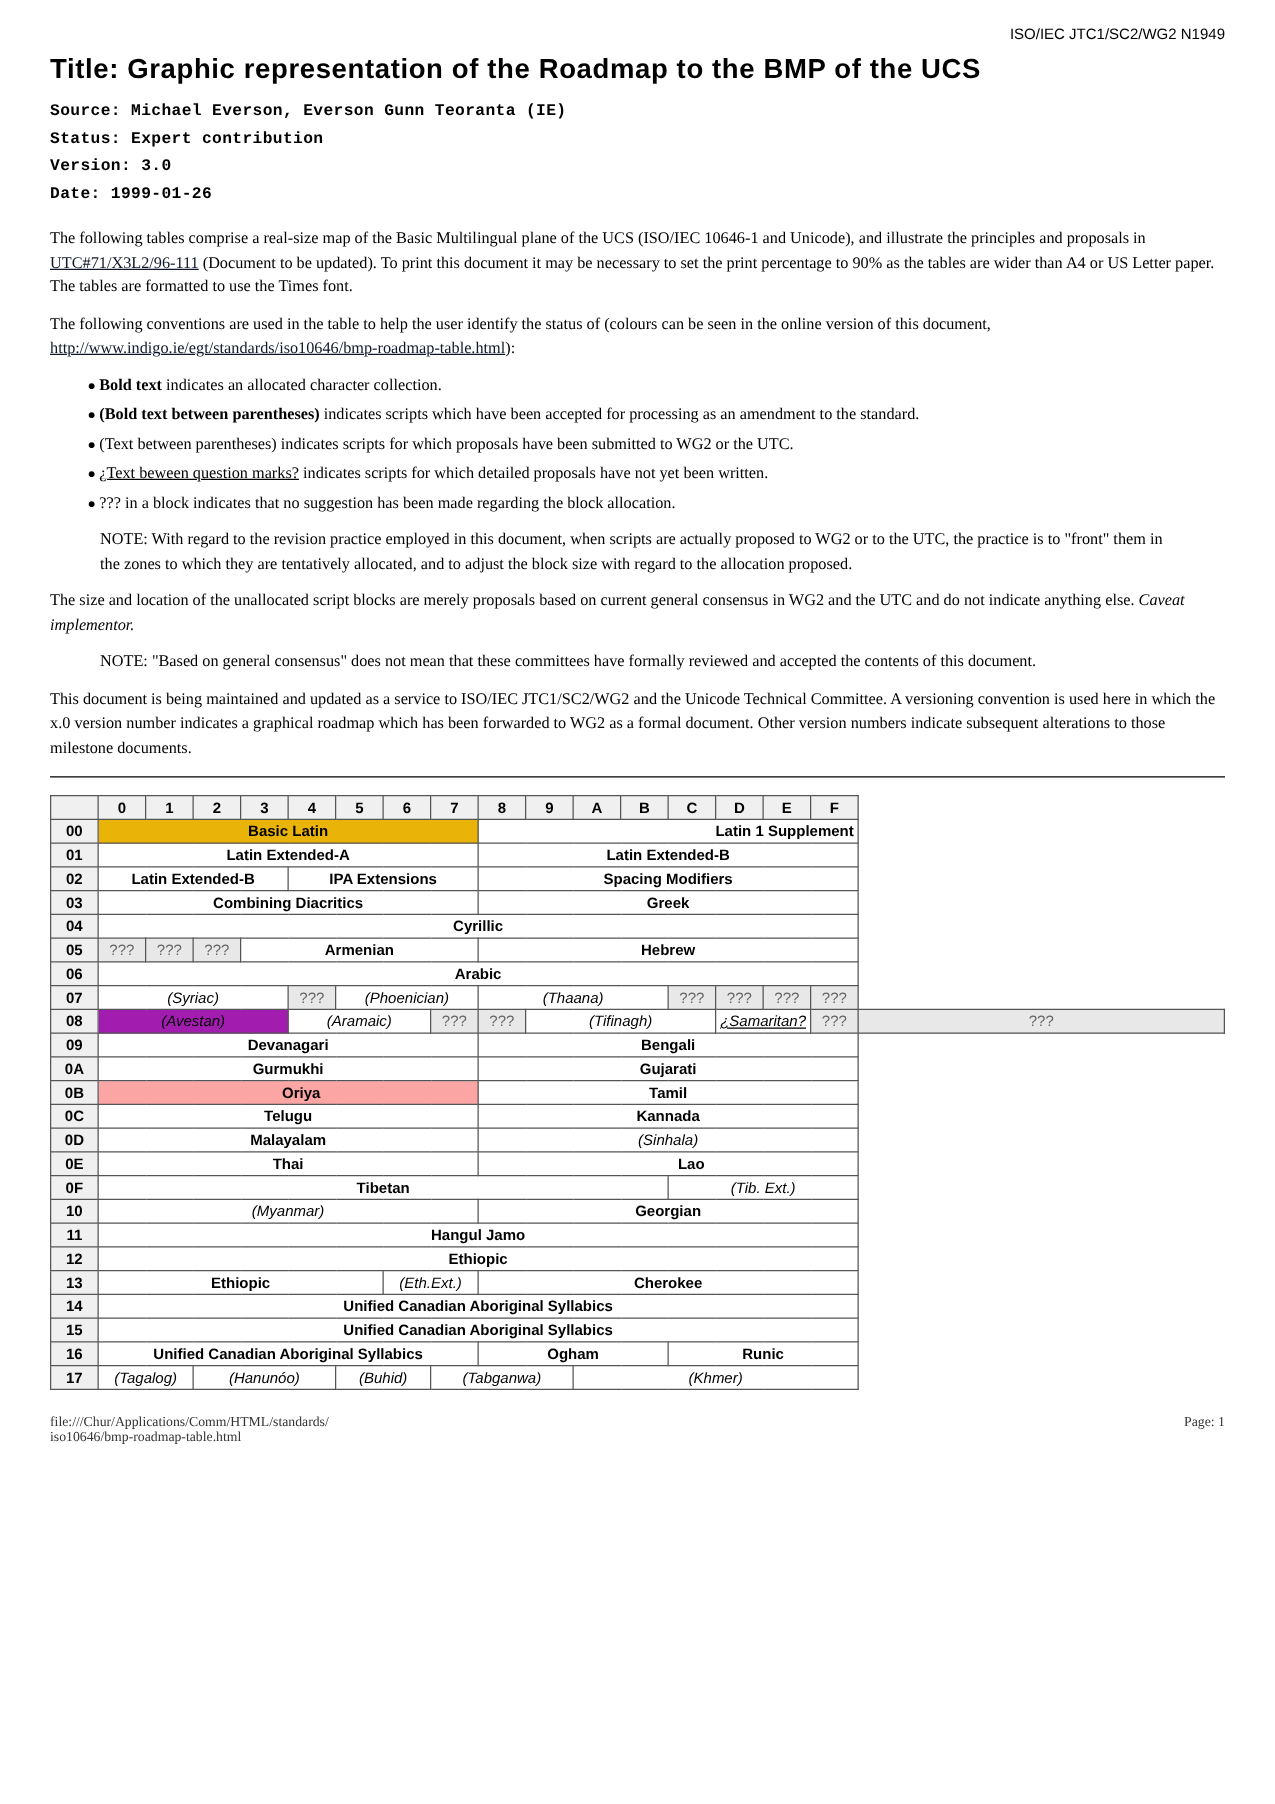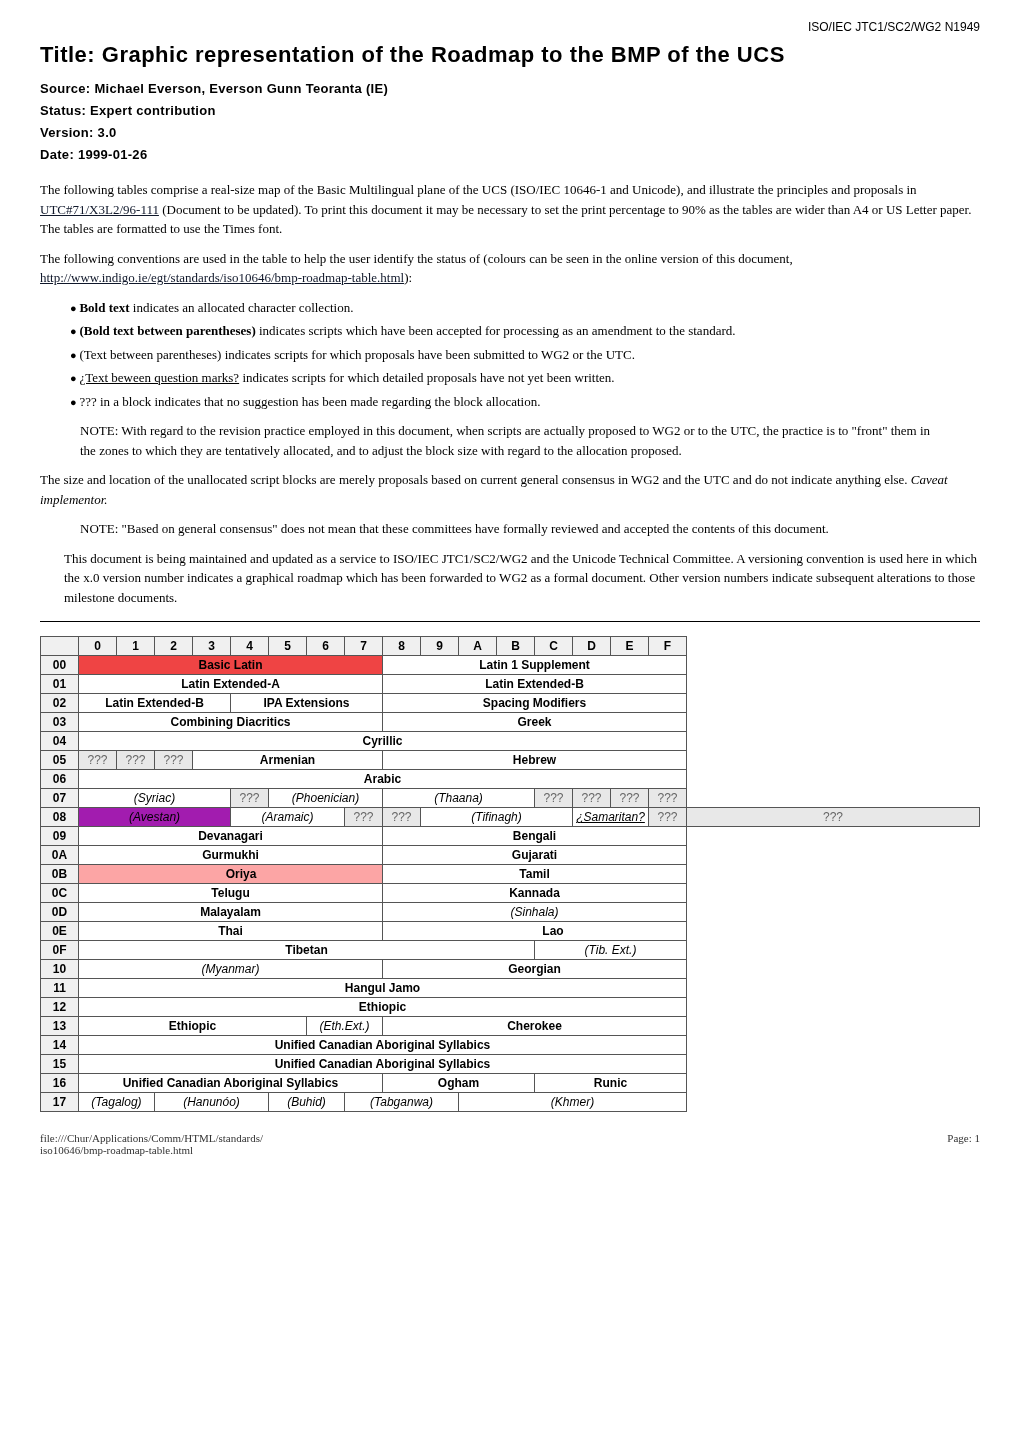--- a/index.html
+++ b/index.html
@@ -19,21 +19,21 @@
       font-family: Arial, sans-serif;
     }
     .title {
       font-size: 22px;
       font-weight: bold;
       font-family: Arial, sans-serif;
       margin-bottom: 10px;
       letter-spacing: 0.5px;
     }
     .meta {
-      font-family: Liberation Sans, sans-serif;
+      font-family: Liberation Mono, monospace;
       font-size: 13px;
       font-weight: bold;
       margin-bottom: 14px;
       line-height: 1.7;
       letter-spacing: 0.3px;
     }
     .body-text {
       font-size: 13px;
       line-height: 1.5;
       margin-bottom: 10px;
@@ -145,21 +145,21 @@
 <p class="body-text" style="margin-top:10px;">
   The size and location of the unallocated script blocks are merely proposals based on current general consensus in WG2 and the UTC and
   do not indicate anything else. <span class="italic">Caveat implementor.</span>
 </p>
 
 <div class="note-block">
   NOTE: "Based on general consensus" does not mean that these committees have formally reviewed and accepted the contents of
   this document.
 </div>
 
-<p class="body-text" style="margin-top:10px;margin-left:24px;">
+<p class="body-text" style="margin-top:10px;">
   This document is being maintained and updated as a service to ISO/IEC JTC1/SC2/WG2 and the Unicode Technical Committee. A
   versioning convention is used here in which the x.0 version number indicates a graphical roadmap which has been forwarded to WG2 as a
   formal document. Other version numbers indicate subsequent alterations to those milestone documents.
 </p>
 
 <hr>
 
 <table class="roadmap-table">
   <thead>
     <tr>
@@ -178,22 +178,22 @@
       <th class="col-header">B</th>
       <th class="col-header">C</th>
       <th class="col-header">D</th>
       <th class="col-header">E</th>
       <th class="col-header">F</th>
     </tr>
   </thead>
   <tbody id="table-body">
   <tr>
         <th class="row-header">00</th>
-        <td colspan="8" style="background: #ef4444;"><strong>Basic Latin</strong></td>
-        <td colspan="8" style="background: rgb(255, 255, 255);"><strong>Latin 1 Supplement</strong></td>
+        <td colspan="8" style="background: #eab308;"><strong>Basic Latin</strong></td>
+        <td colspan="8" style="background: rgb(255, 255, 255); text-align: right;"><strong>Latin 1 Supplement</strong></td>
       </tr>
       <tr>
         <th class="row-header">01</th>
         <td colspan="8" style="background: rgb(255, 255, 255);"><strong>Latin Extended-A</strong></td>
         <td colspan="8" style="background: rgb(255, 255, 255);"><strong>Latin Extended-B</strong></td>
       </tr>
       <tr>
         <th class="row-header">02</th>
         <td colspan="4" style="background: rgb(255, 255, 255);"><strong>Latin Extended-B</strong></td>
         <td colspan="4" style="background: rgb(255, 255, 255);"><strong>IPA  Extensions</strong></td>

